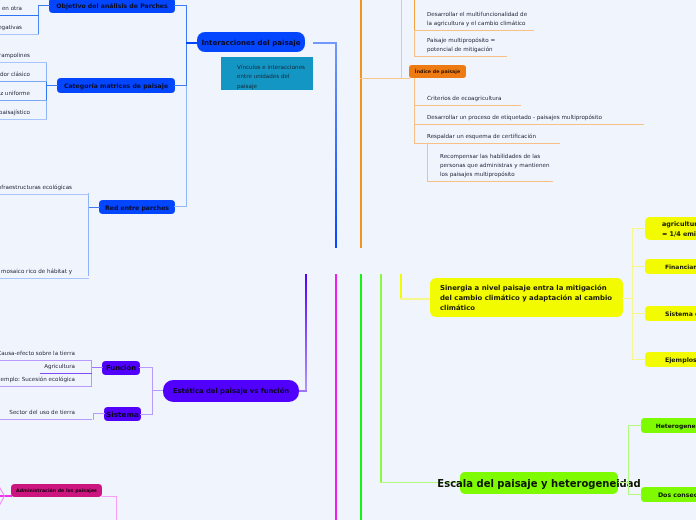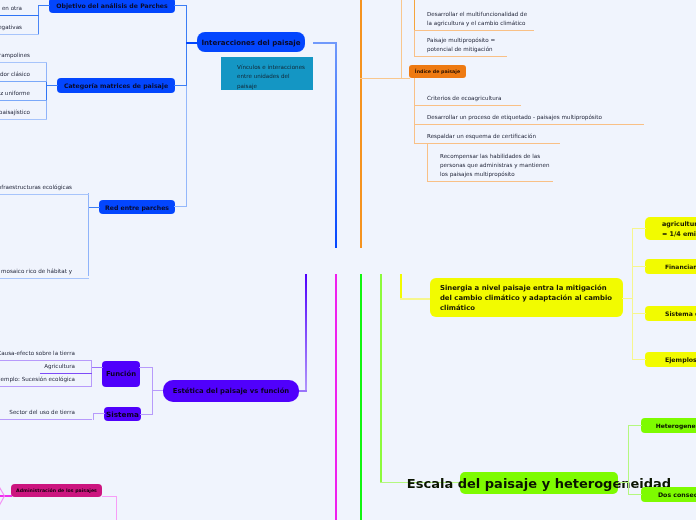--- a/index.html
+++ b/index.html
@@ -132,21 +132,21 @@
   <div class="ln v" style="left:305px;top:274px;width:2px;height:117px;background:linear-gradient(#5000fc,#b296fb);"></div>
   <div class="ln h" style="left:298px;top:390px;width:9px;height:2px;background:#9a74fa;"></div>
 
   <div class="nd" style="left:163px;top:380px;width:136px;height:22px;background:#5000fc;color:#0a0020;font-size:6.8px;border-radius:10px;">
     <span>Estética del paisaje vs función</span>
   </div>
 
   <div class="ln v" style="left:152px;top:367px;width:1px;height:47px;background:#b79afb;"></div>
   <div class="ln h" style="left:152px;top:390px;width:11px;height:1px;background:#b79afb;"></div>
 
-  <div class="nd" style="left:102px;top:361px;width:38px;height:26px;background:#5000fc;color:#0a0020;font-size:6.83px;border-radius:4px;">
+  <div class="nd" style="left:102px;top:361px;width:38px;height:14px;background:#5000fc;color:#0a0020;font-size:6.83px;border-radius:4px;">
     <span>Función</span>
   </div>
   <div class="ln h" style="left:139px;top:367px;width:14px;height:1px;background:#b79afb;"></div>
   <div class="ln h" style="left:91px;top:367px;width:12px;height:1px;background:#9a74fa;"></div>
 
   <div class="nd" style="left:104px;top:407px;width:37px;height:14px;background:#5000fc;color:#0a0020;font-size:7.24px;border-radius:4px;">
     <span>Sistema</span>
   </div>
   <div class="ln h" style="left:140px;top:414px;width:13px;height:1px;background:#b79afb;"></div>
   <div class="ln h" style="left:93px;top:413px;width:12px;height:1px;background:#b79afb;"></div>
@@ -196,21 +196,21 @@
   <div class="ln h" style="left:632px;top:313px;width:14px;height:1px;background:#f6f68d;"></div>
 
   <div class="nd ml" style="left:645px;top:352px;width:70px;height:15px;background:#f2fb00;color:#151500;--fs:6.29px;--lh:9.6px;border-radius:4px;padding:0 5px;">
     <span>Ejemplos de </span>
   </div>
   <div class="ln h" style="left:632px;top:359px;width:14px;height:1px;background:#f6f68d;"></div>
 
   <div class="ln v" style="left:380px;top:274px;width:2px;height:208px;background:#8cfa3c;"></div>
   <div class="ln h" style="left:380px;top:482px;width:80px;height:1px;background:#b4f87f;"></div>
 
-  <div class="nd" style="left:460px;top:472px;width:158px;height:22px;background:#7efb00;color:#0a1400;font-size:13px;border-radius:5px;">
+  <div class="nd" style="left:460px;top:472px;width:158px;height:22px;background:#7efb00;color:#0a1400;font-size:10px;border-radius:5px;">
     <span>Escala del paisaje y heterogeneidad</span>
   </div>
 
   <div class="ln v" style="left:628px;top:425px;width:1px;height:69px;background:#b4f87f;"></div>
   <div class="ln h" style="left:618px;top:482px;width:11px;height:1px;background:#b4f87f;"></div>
 
   <div class="nd ml" style="left:641px;top:418px;width:70px;height:15px;background:#7efb00;color:#0a1400;--fs:6px;--lh:9.6px;border-radius:4px;padding:0 5px;">
     <span>Heterogeneida</span>
   </div>
   <div class="ln h" style="left:628px;top:425px;width:14px;height:1px;background:#b4f87f;"></div>

